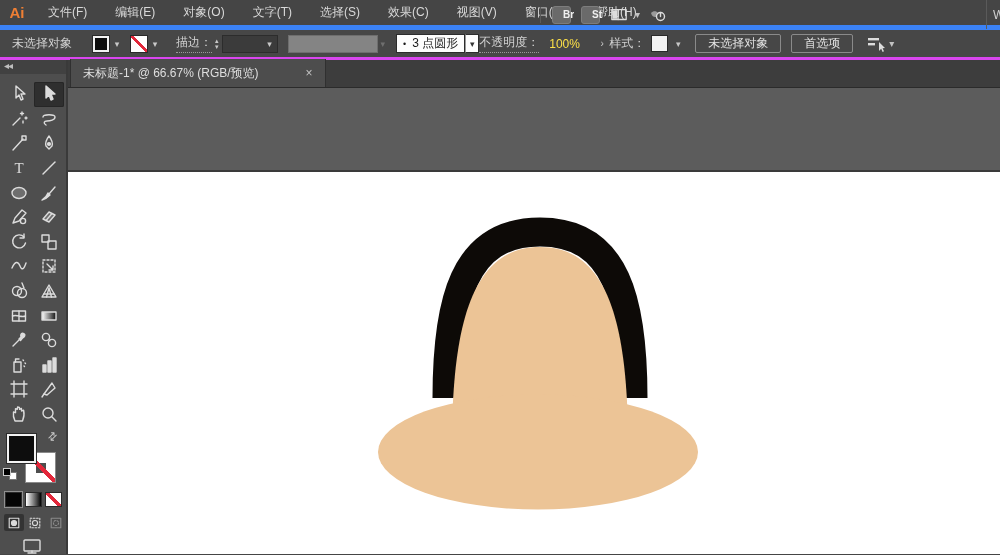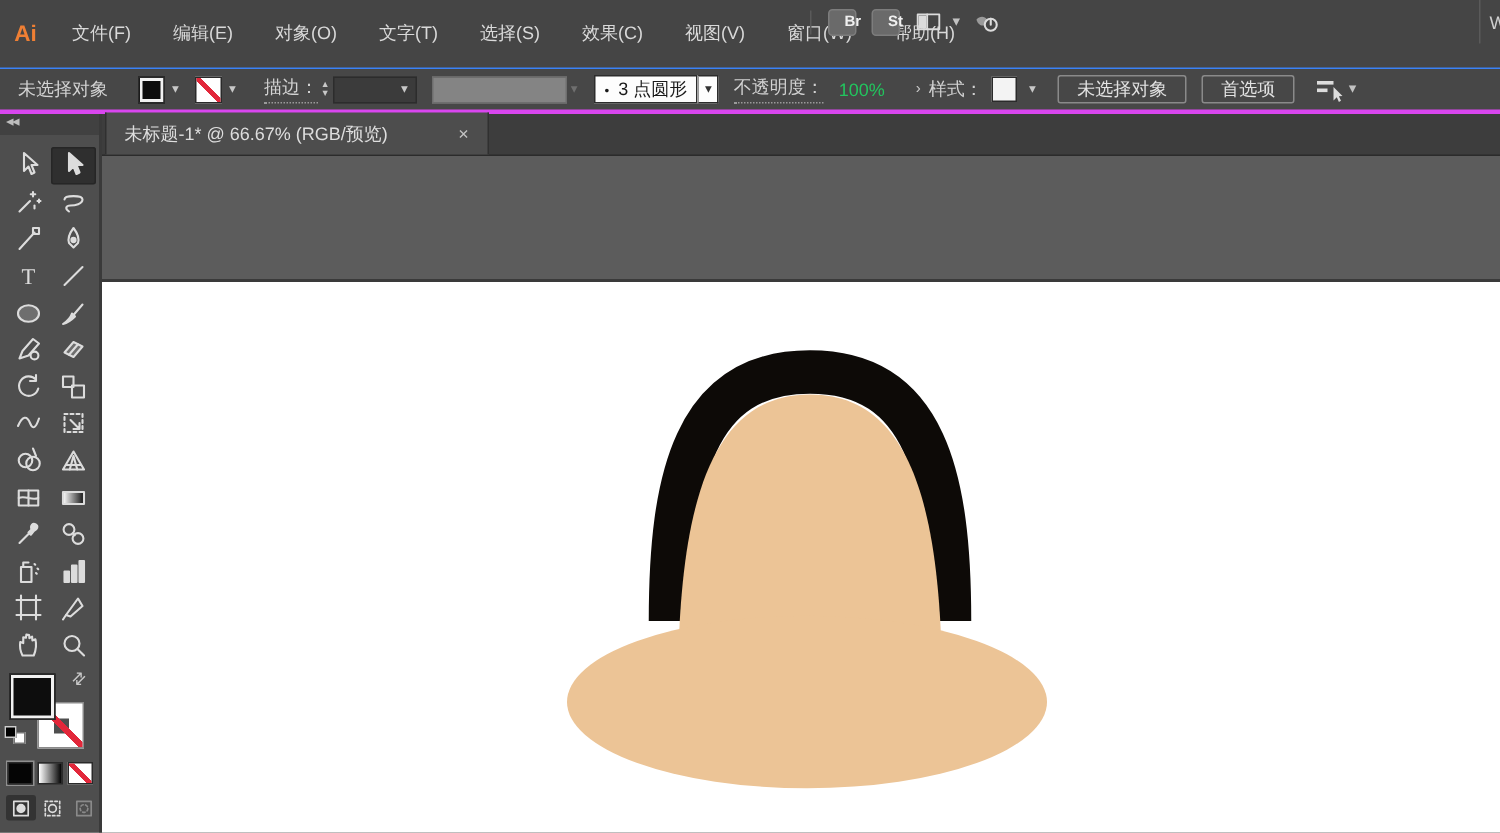--- a/index.html
+++ b/index.html
@@ -1,20 +1,20 @@
 <!DOCTYPE html>
 <html><head>
 <meta charset="utf-8">
 <style>
   * { margin:0; padding:0; box-sizing:border-box; }
   html,body { width:1000px; height:555px; overflow:hidden; }
   body { font-family:"Liberation Sans","DejaVu Sans",sans-serif; font-size:12px; color:#d6d6d6; background:#454545; }
 
   
-  .menubar { position:relative; height:46px; background:#454545; border-bottom:1px solid #3b82f6; display:flex; align-items:center; }
+  .menubar { position:relative; height:30px; background:#454545; border-bottom:5px solid #3b82f6; display:flex; align-items:center; }
   .ai-logo { width:34px; text-align:center; font-weight:bold; font-size:15px; color:#ef7f34; }
   .menu-items { display:flex; align-items:center; }
   .menu-item { padding:0 14px; line-height:29px; color:#d9d9d9; cursor:default; }
   .mb-right { position:absolute; left:534px; top:0; height:29px; display:flex; align-items:center; }
   .vsep { width:1px; height:16px; background:#5a5a5a; margin:0 6px; }
   .sq-btn { width:19px; height:18px; margin:0 5px; background:#6a6a6a; border:1px solid #7d7d7d; border-radius:3px;
             color:#f0f0f0; font-size:10px; font-weight:bold; text-align:center; line-height:16px;padding-left:10px; }
   .mb-icon { margin:0 4px; display:inline-flex; align-items:center; }
   .chev { color:#c2c2c2; font-size:10px; margin:0 2px; }
   .ws-partial { position:absolute; left:986px; top:0; height:29px; display:flex; align-items:center;
@@ -29,21 +29,21 @@
   .swatch .redline { position:absolute; inset:0; background:linear-gradient(45deg, transparent 44%, #e2273a 44%, #e2273a 58%, transparent 58%); }
   .chev-btn { width:14px; height:18px; display:flex; align-items:center; justify-content:center; color:#c8c8c8; font-size:9px; }
   .stepper { display:flex; flex-direction:column; align-items:center; line-height:6px; font-size:7px; color:#c8c8c8; margin:0 3px; }
   .dark-input { width:56px; height:18px; background:#3b3b3b; border:1px solid #2c2c2c; display:flex; align-items:center; justify-content:flex-end; }
   .combo-disabled { width:90px; height:18px; background:#848484; border:1px solid #6e6e6e; margin-left:10px; }
   .chev-dim { color:#6f6f6f; font-size:9px; margin:0 3px; }
   .brush-combo { height:19px; background:#fdfdfd; border:1px solid #2c2c2c; color:#1a1a1a; display:flex; align-items:center; padding:0 6px; margin-left:8px; }
   .brush-combo .bullet { font-size:9px; margin-right:6px; }
   .white-chev { width:14px; height:19px; background:#fdfdfd; border:1px solid #2c2c2c; border-left:1px solid #9a9a9a;
                 color:#333; font-size:9px; display:flex; align-items:center; justify-content:center; }
-  .opacity-val { width:46px; height:18px; margin:0 4px 0 6px; color:#22c55e; display:flex; align-items:center; padding-left:4px; }
+  .opacity-val { width:46px; height:18px; margin:0 4px 0 6px; color:#fde047; display:flex; align-items:center; padding-left:4px; }
   .more-btn { width:14px; height:16px; color:#c8c8c8; font-size:10px; text-align:center; line-height:16px; }
   .style-swatch { width:17px; height:17px; background:#f3f3f3; border:1px solid #2a2a2a; margin:0 3px 0 6px; }
   .bar-btn { height:19px; border:1px solid #8a8a8a; border-radius:2px; background:transparent; color:#e2e2e2;
              font-size:12px; padding:0 12px; margin-left:10px; line-height:17px; }
   .arrange { display:flex; align-items:center; margin-left:12px; }
 
   
   .main { display:flex; height:494px; }
 
   
@@ -146,21 +146,21 @@
 
   <span class="combo-disabled"></span>
   <span class="chev-dim">▾</span>
 
   <span class="brush-combo">
     <span class="bullet">•</span>
     <span>3  点圆形</span>
   </span>
   <span class="white-chev">▾</span>
 
-  <span class="cb-label dotted" style="margin-left:10px;">不透明度：</span>
+  <span class="cb-label dotted" style="">不透明度：</span>
   <span class="opacity-val">100%</span>
   <span class="more-btn">›</span>
 
   <span class="cb-label" style="">样式：</span>
   <span class="style-swatch"></span>
   <span class="chev-btn">▾</span>
 
   <button class="bar-btn">未选择对象</button>
   <button class="bar-btn">首选项</button>
 

